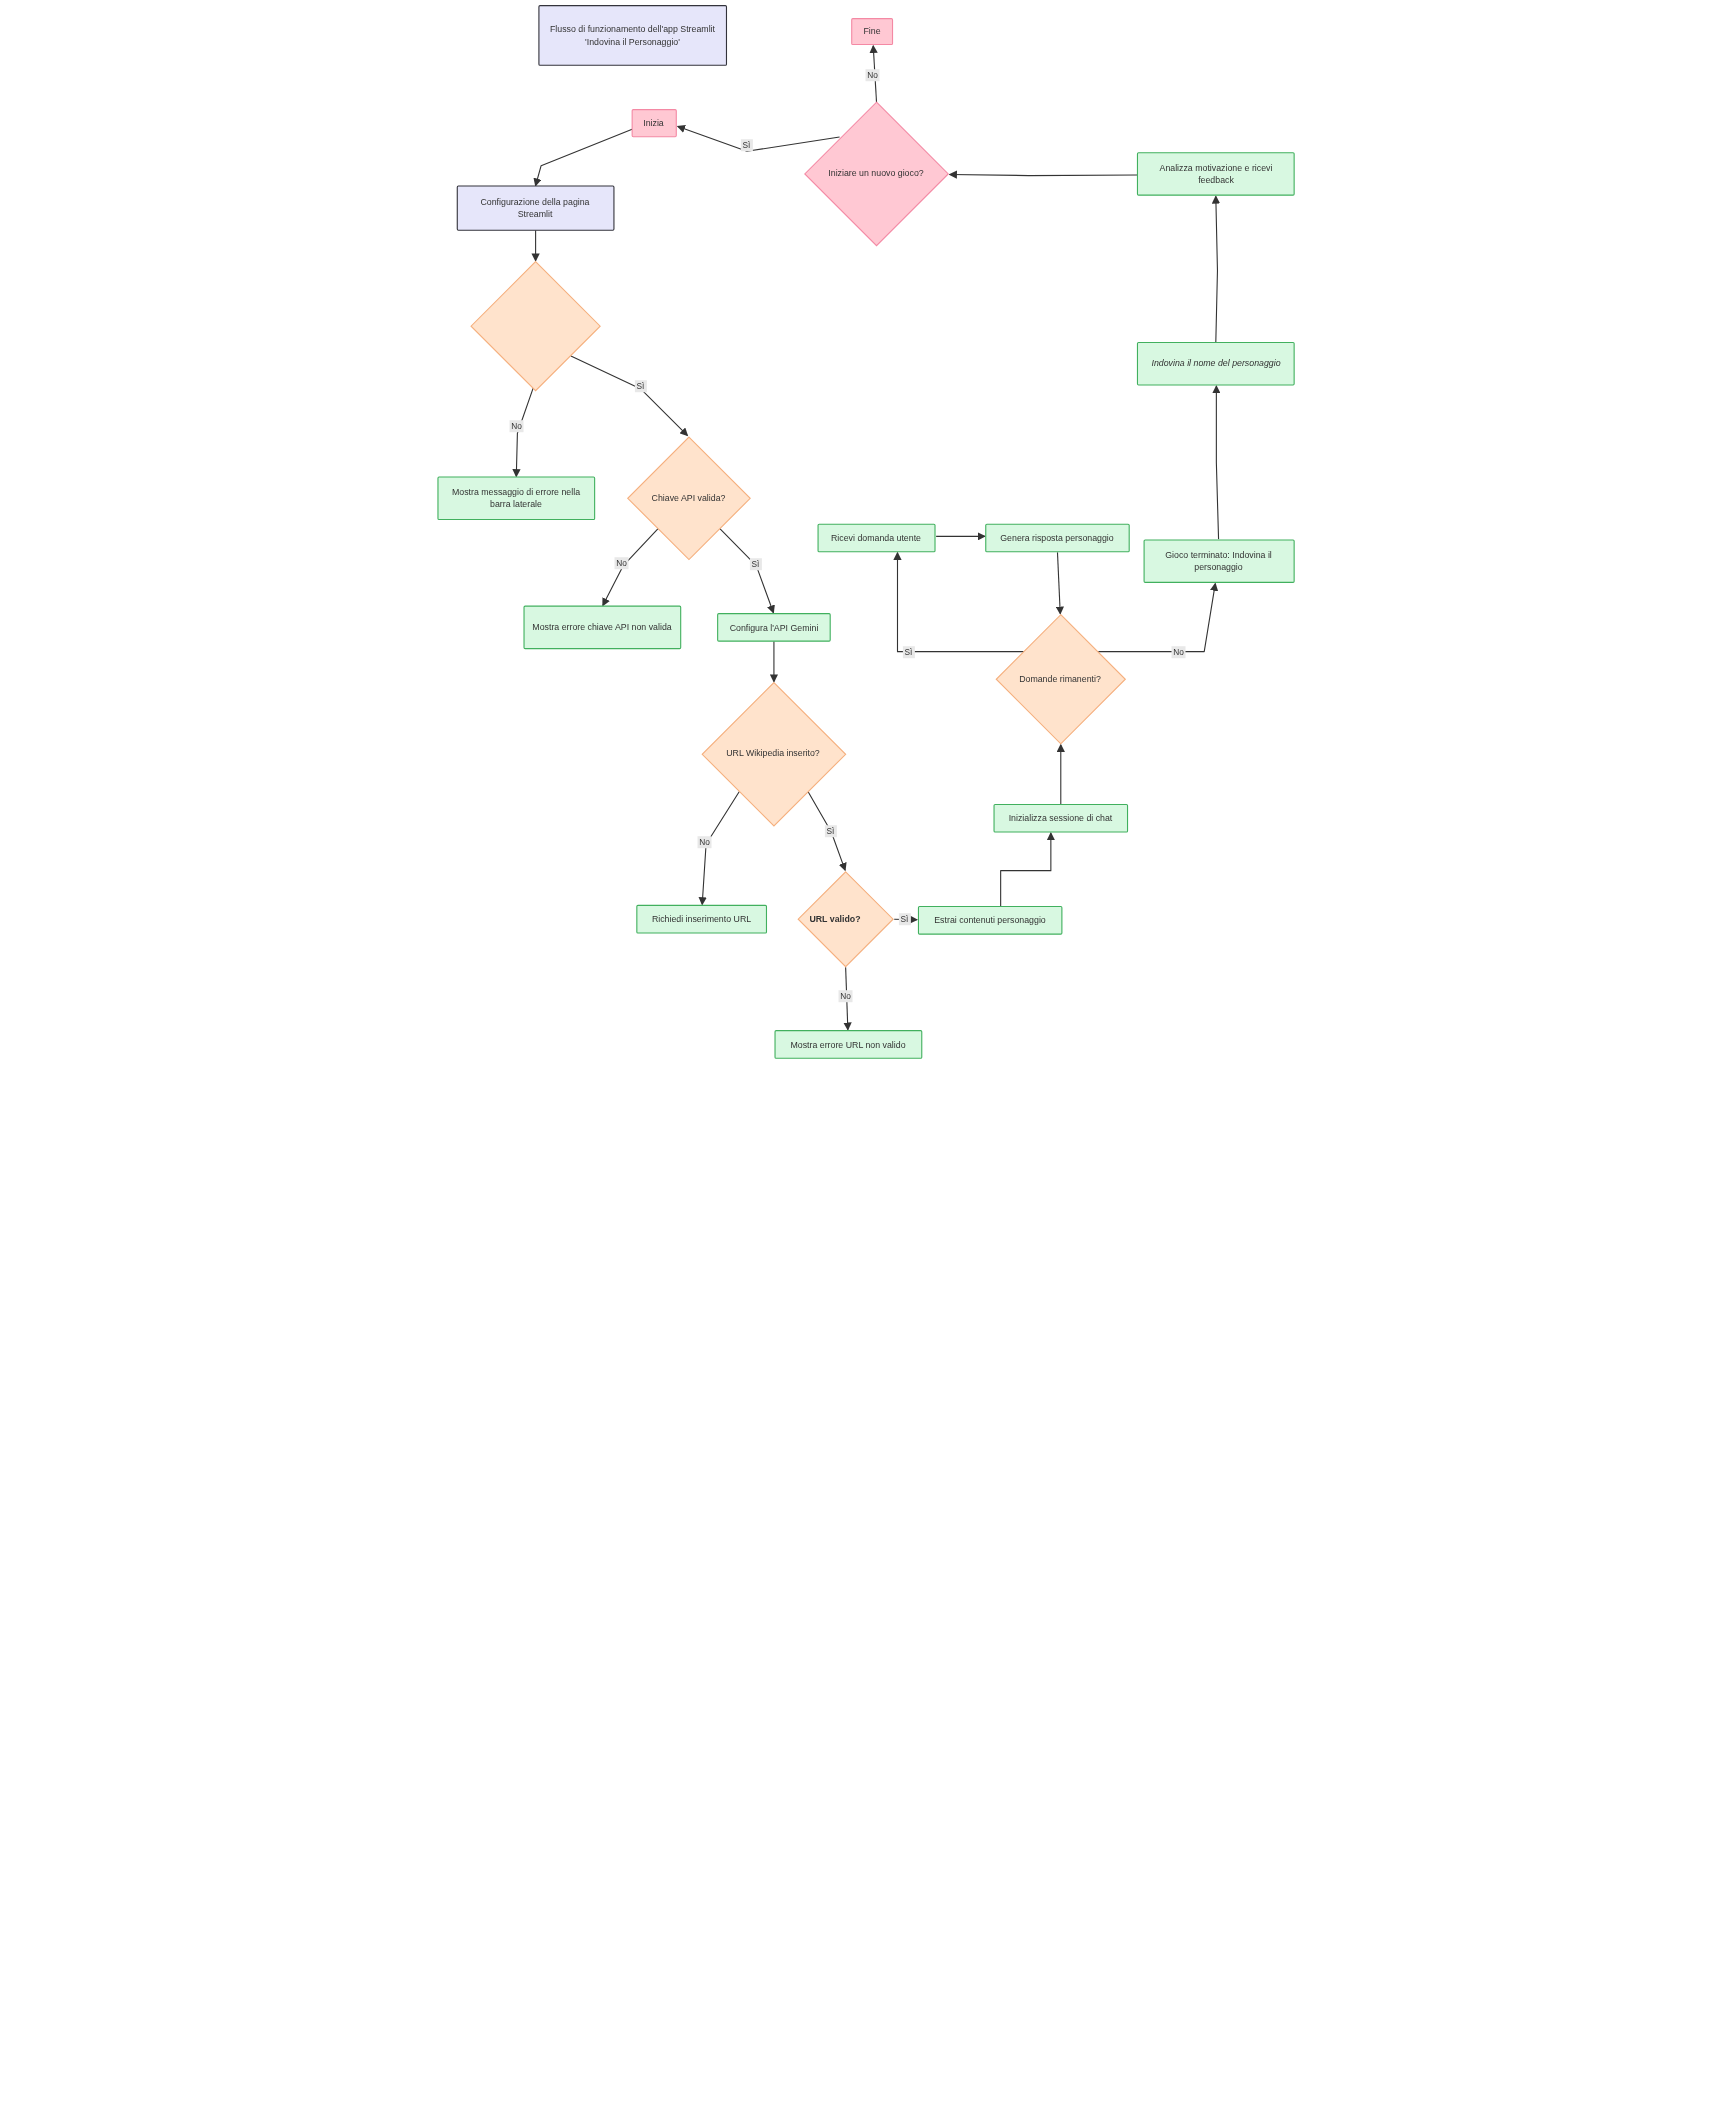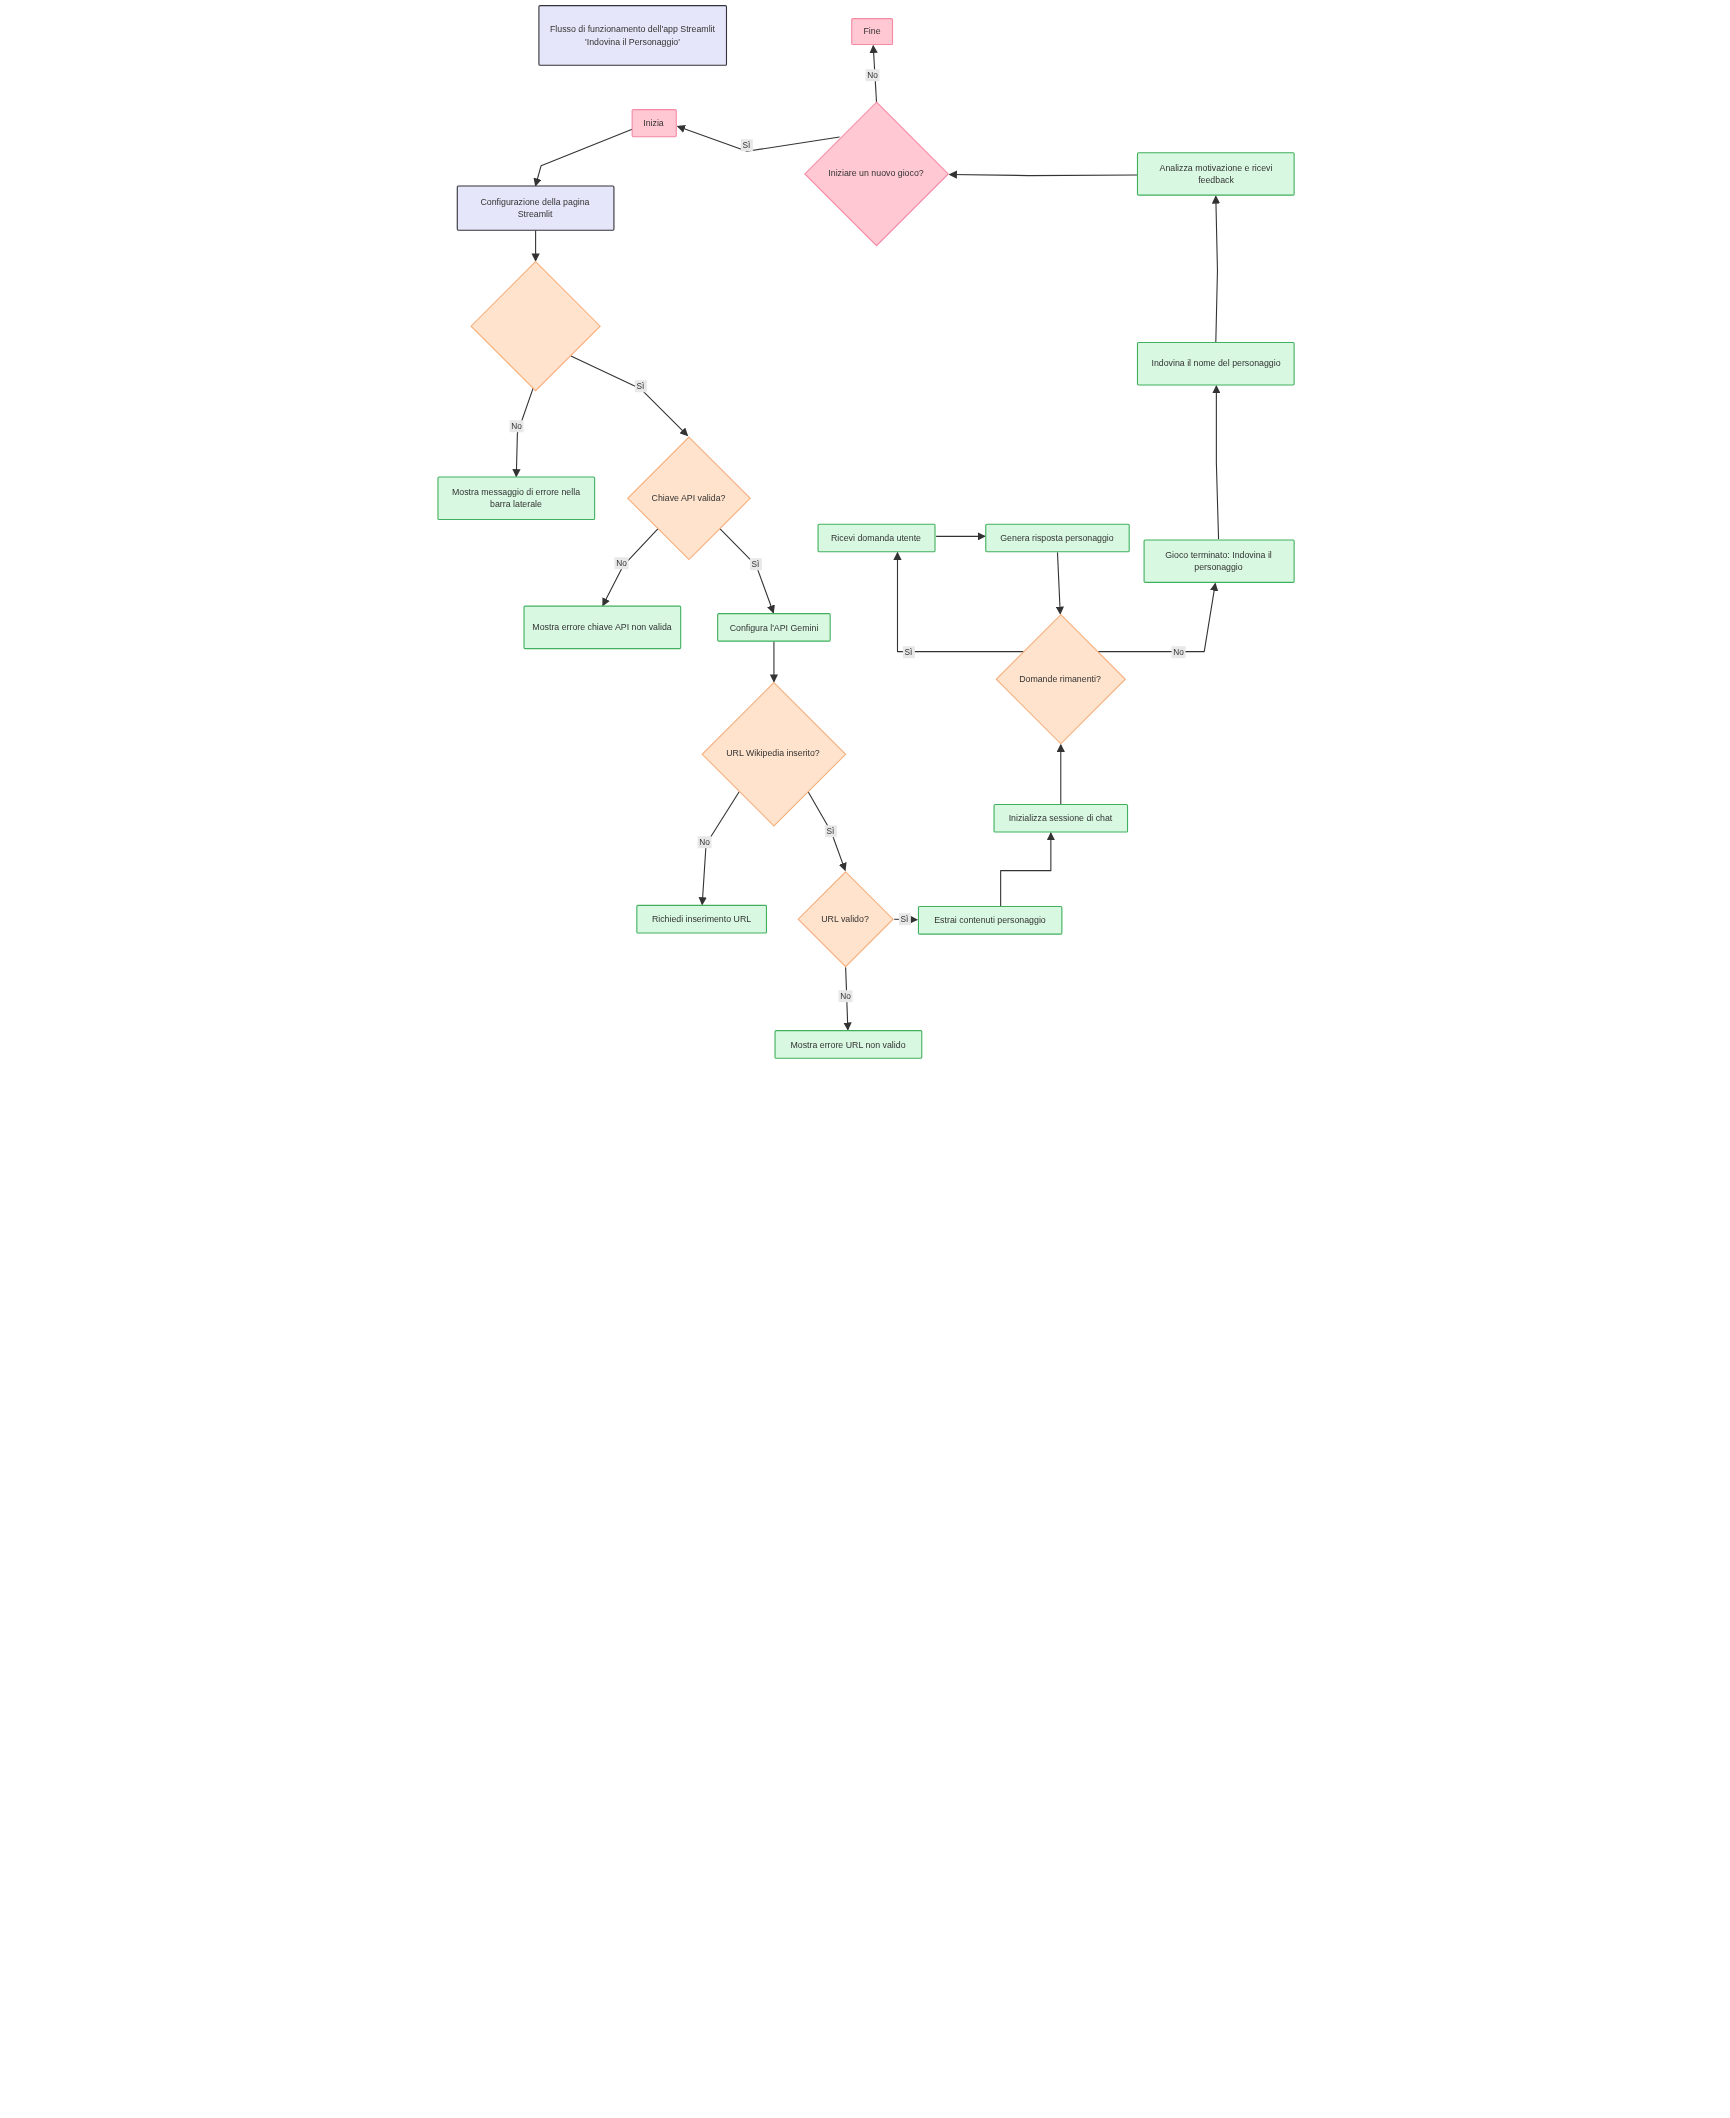--- a/index.html
+++ b/index.html
@@ -118,24 +118,24 @@
     <div class="node-label" style="left: 419px; top: 18.5px; width: 41px; height: 26px;">Fine</div>
     <div class="node-label diamond" style="left: 372px; top: 102px; width: 143px; height: 143px;">Iniziare un nuovo gioco?</div>
     <div class="node-label" style="left: 199px; top: 110px; width: 44px; height: 27px;">Inizia</div>
     <div class="node-label" style="left: 24px; top: 186px; width: 157px; height: 44px;">Configurazione della pagina Streamlit</div>
     <div class="node-label" style="left: 5px; top: 477px; width: 157px; height: 42px;">Mostra messaggio di errore nella barra laterale</div>
     <div class="node-label diamond" style="left: 195px; top: 437px; width: 122px; height: 122px;">Chiave API valida?</div>
     <div class="node-label" style="left: 91px; top: 606px; width: 157px; height: 42px;">Mostra errore chiave API non valida</div>
     <div class="node-label" style="left: 285px; top: 614px; width: 113px; height: 27.6px;">Configura l'API Gemini</div>
     <div class="node-label diamond" style="left: 269px; top: 682px; width: 143px; height: 143px;">URL Wikipedia inserito?</div>
     <div class="node-label" style="left: 204px; top: 905px; width: 130px; height: 27.6px;">Richiedi inserimento URL</div>
-    <div class="node-label diamond" style="left: 365px; top: 872px; width: 95px; height: 95px;">URL valido?</div>
+    <div class="node-label diamond" style="left: 355px; top: 872px; width: 95px; height: 95px; font-weight: bold;">URL valido?</div>
     <div class="node-label" style="left: 486px; top: 906px; width: 143px; height: 27.6px;">Estrai contenuti personaggio</div>
     <div class="node-label" style="left: 342px; top: 1031px; width: 147px; height: 27.6px; border-radius: 10px;">Mostra errore URL non valido</div>
     <div class="node-label" style="left: 561px; top: 804px; width: 134px; height: 27.6px;">Inizializza sessione di chat</div>
     <div class="node-label diamond" style="left: 563px; top: 615px; width: 129px; height: 129px;">Domande rimanenti?</div>
     <div class="node-label" style="left: 385px; top: 524px; width: 117px; height: 27.6px;">Ricevi domanda utente</div>
     <div class="node-label" style="left: 553px; top: 524px; width: 143px; height: 27.6px;">Genera risposta personaggio</div>
     <div class="node-label" style="left: 711px; top: 540px; width: 150px; height: 42px;">Gioco terminato: Indovina il personaggio</div>
-    <div class="node-label" style="left: 705px; top: 342px; width: 157px; height: 42px;">Indovina il nome del personaggio</div>
+    <div class="node-label" style="left: 705px; top: 342px; width: 157px; height: 42px; font-style: italic;">Indovina il nome del personaggio</div>
     <div class="node-label" style="left: 705px; top: 153px; width: 157px; height: 42px;">Analizza motivazione e ricevi feedback</div>
   </div>
 
 
 </body></html>

